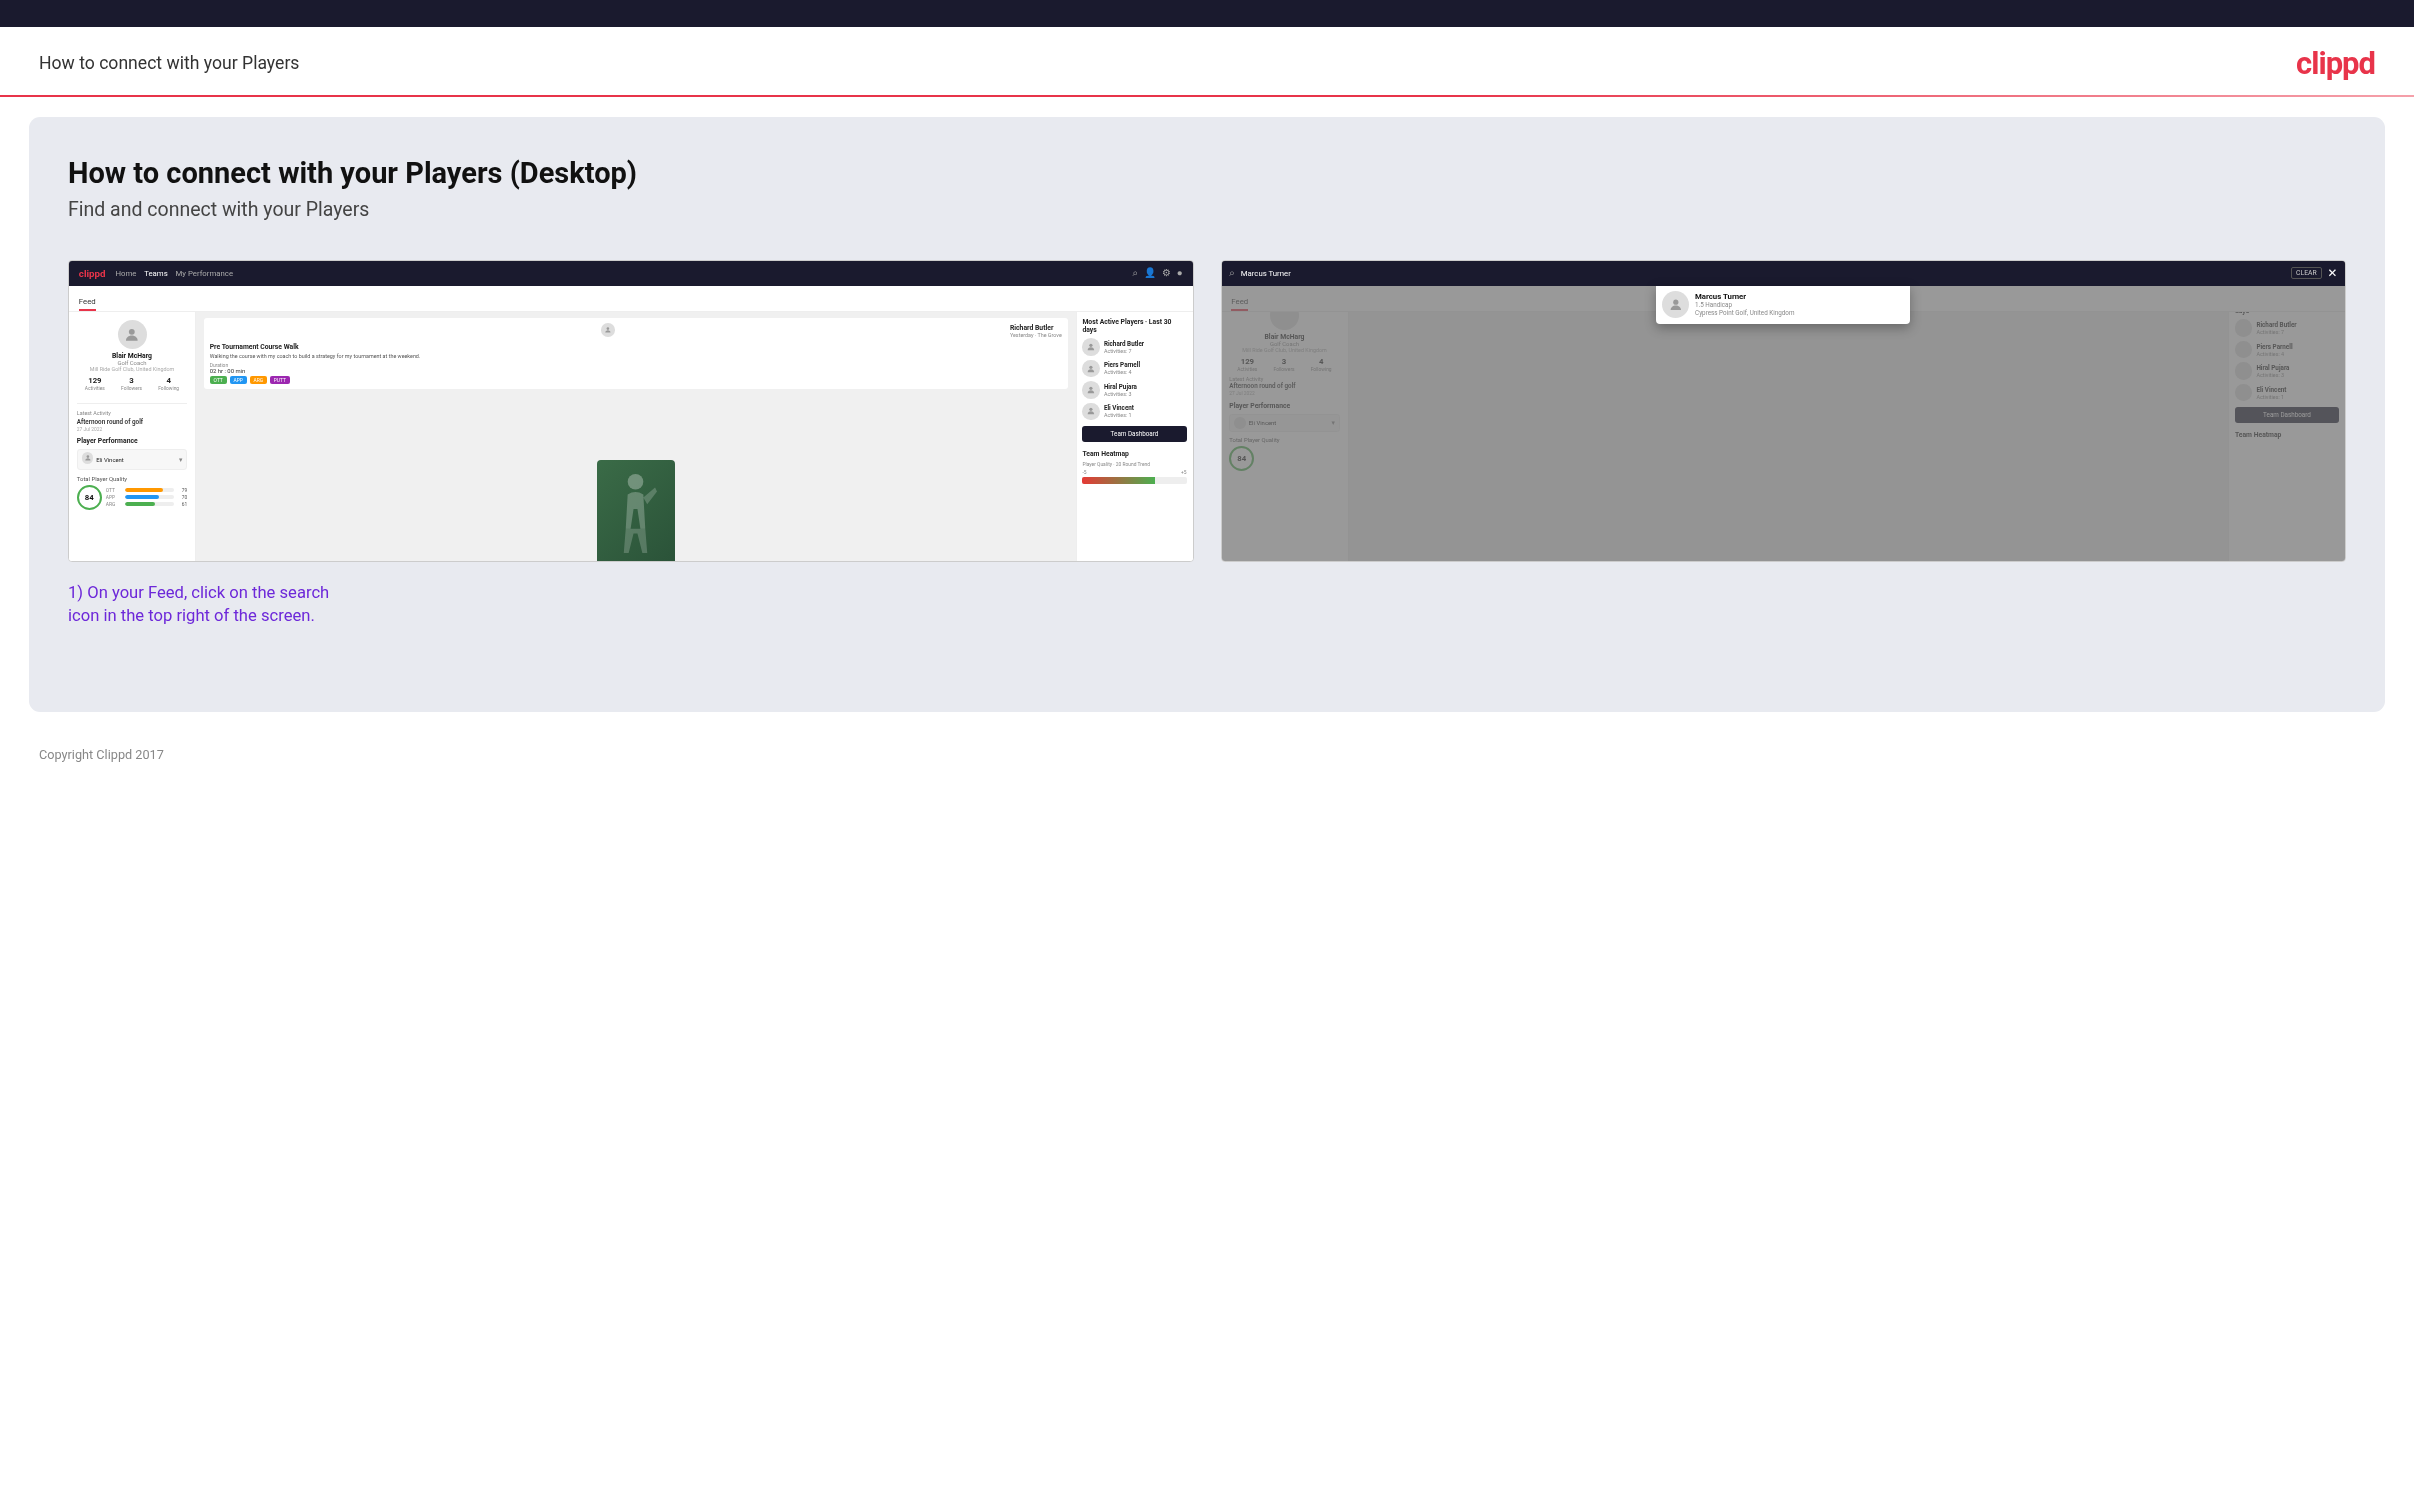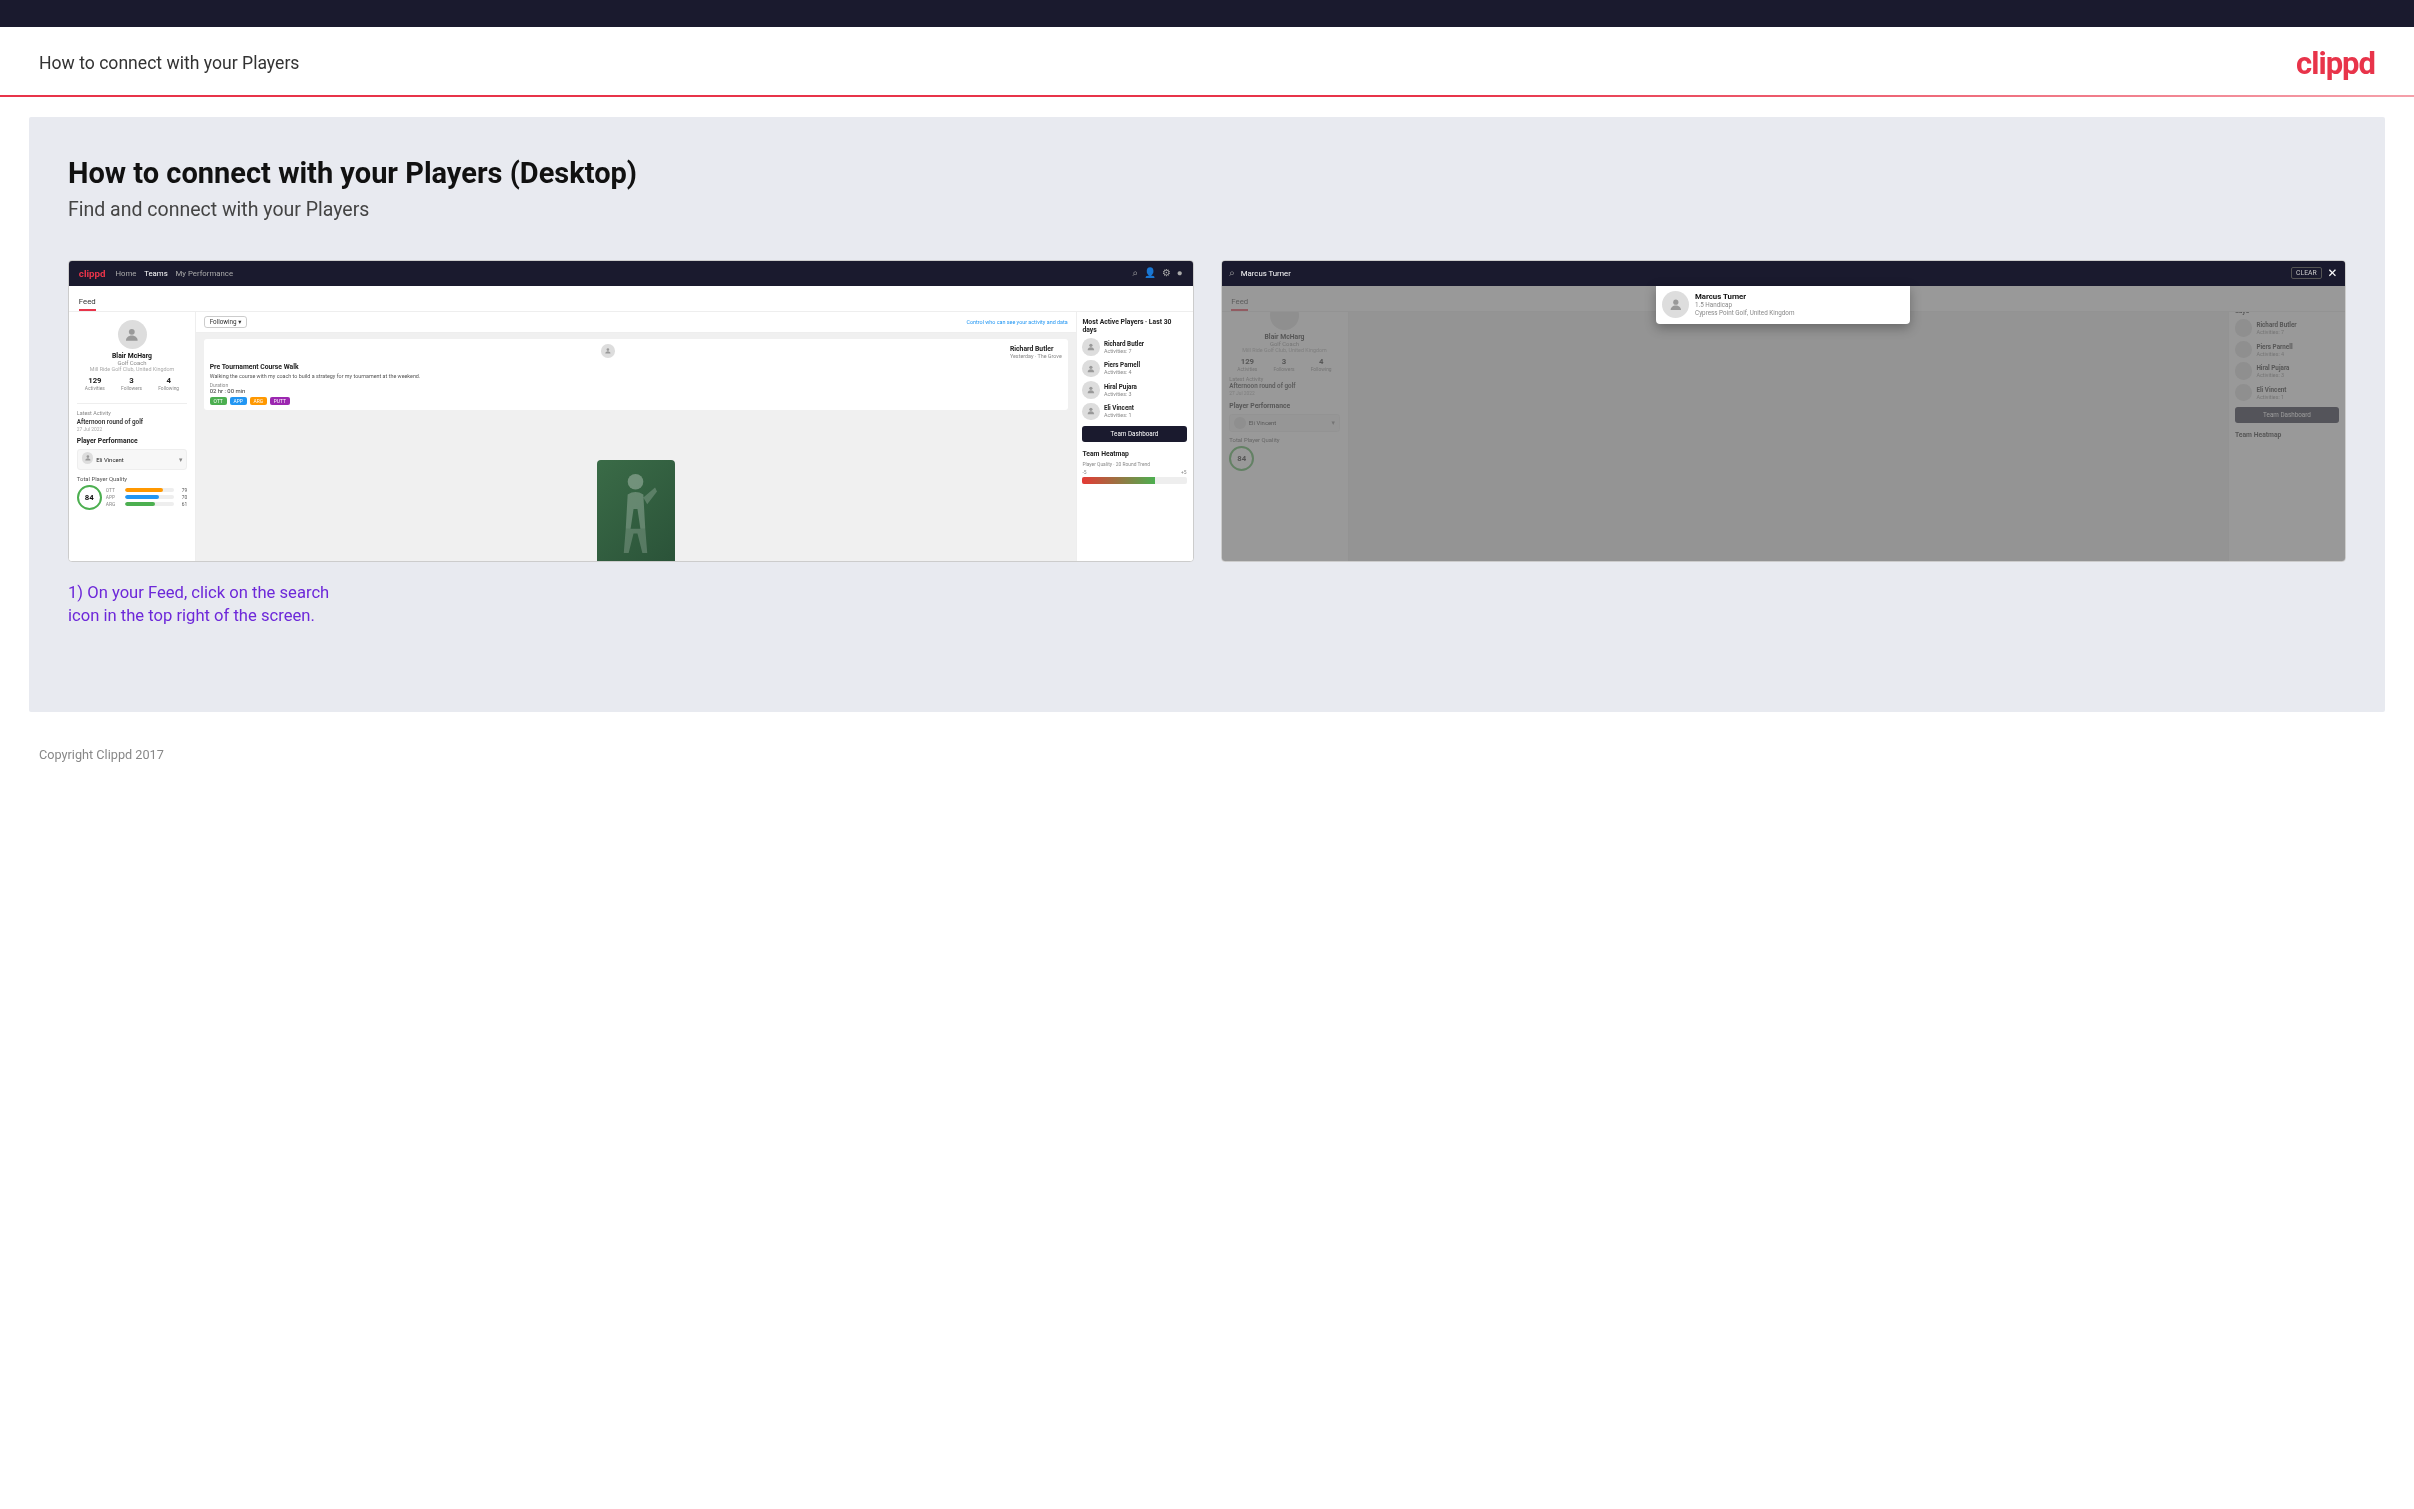--- a/index.html
+++ b/index.html
@@ -42,21 +42,21 @@
       height: 2px;
       background: linear-gradient(to right, #e8344a 60%, #f5a0aa 100%);
       margin: 0 0 0 0;
     }
 
     
     .main-content {
       background: #e8eaf0;
       margin: 19.5px 29px;
       padding: 39px 39px 49px 39px;
-      border-radius: 2px;
+      border-radius: 11px;
     }
 
     .main-heading {
       font-size: 29px;
       font-weight: 700;
       color: #111;
       margin-bottom: 7.8px;
     }
     .main-subheading {
       font-size: 19.5px;
@@ -671,24 +671,20 @@
                   <div class="tpq-bar-bg">
                       <div class="tpq-bar-fill" style="width:61%;background:#4CAF50;"></div>
                     </div>
                   <span class="tpq-bar-val">61</span>
                 </div>
               </div>
             </div>
           </div>
 
           <div class="mid-panel">
-            <div class="following-bar">
-              <span class="following-btn">Following ▾</span>
-              <span class="control-link">Control who can see your activity and data</span>
-            </div>
             <div class="activity-card">
               <div class="activity-author-row">
                 <div class="avatar-circle" style="width:13.7px;height:13.7px;">
                   <svg width="7.8" height="7.8" viewBox="0 0 24 24" fill="#999">
                       <circle cx="12" cy="8" r="4"></circle>
                       <path d="M4 20c0-4 3.6-7 8-7s8 3 8 7"></path>
                     </svg>
                 </div>
                 <div>
                   <div class="activity-author-name">Richard Butler</div>

